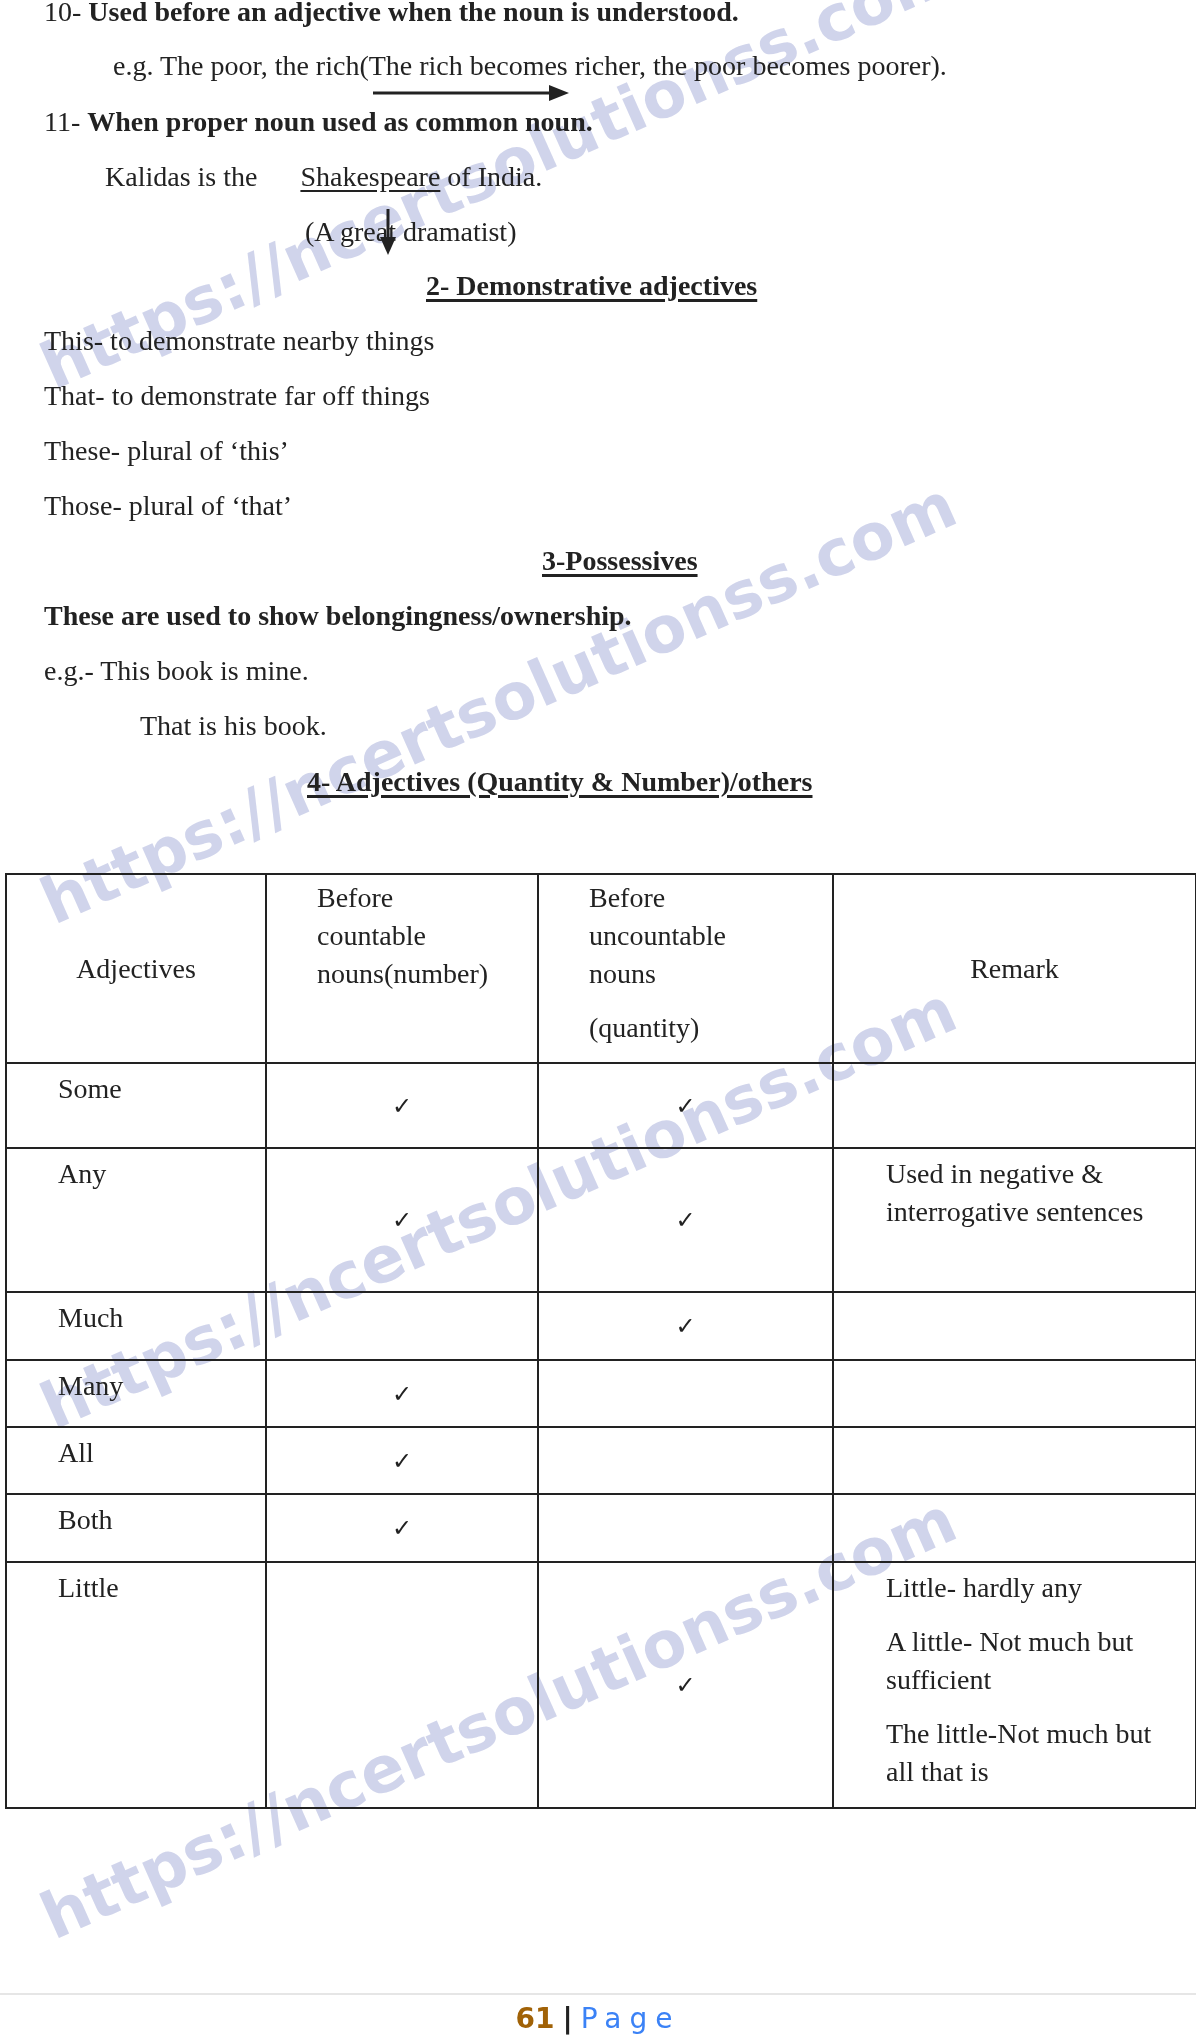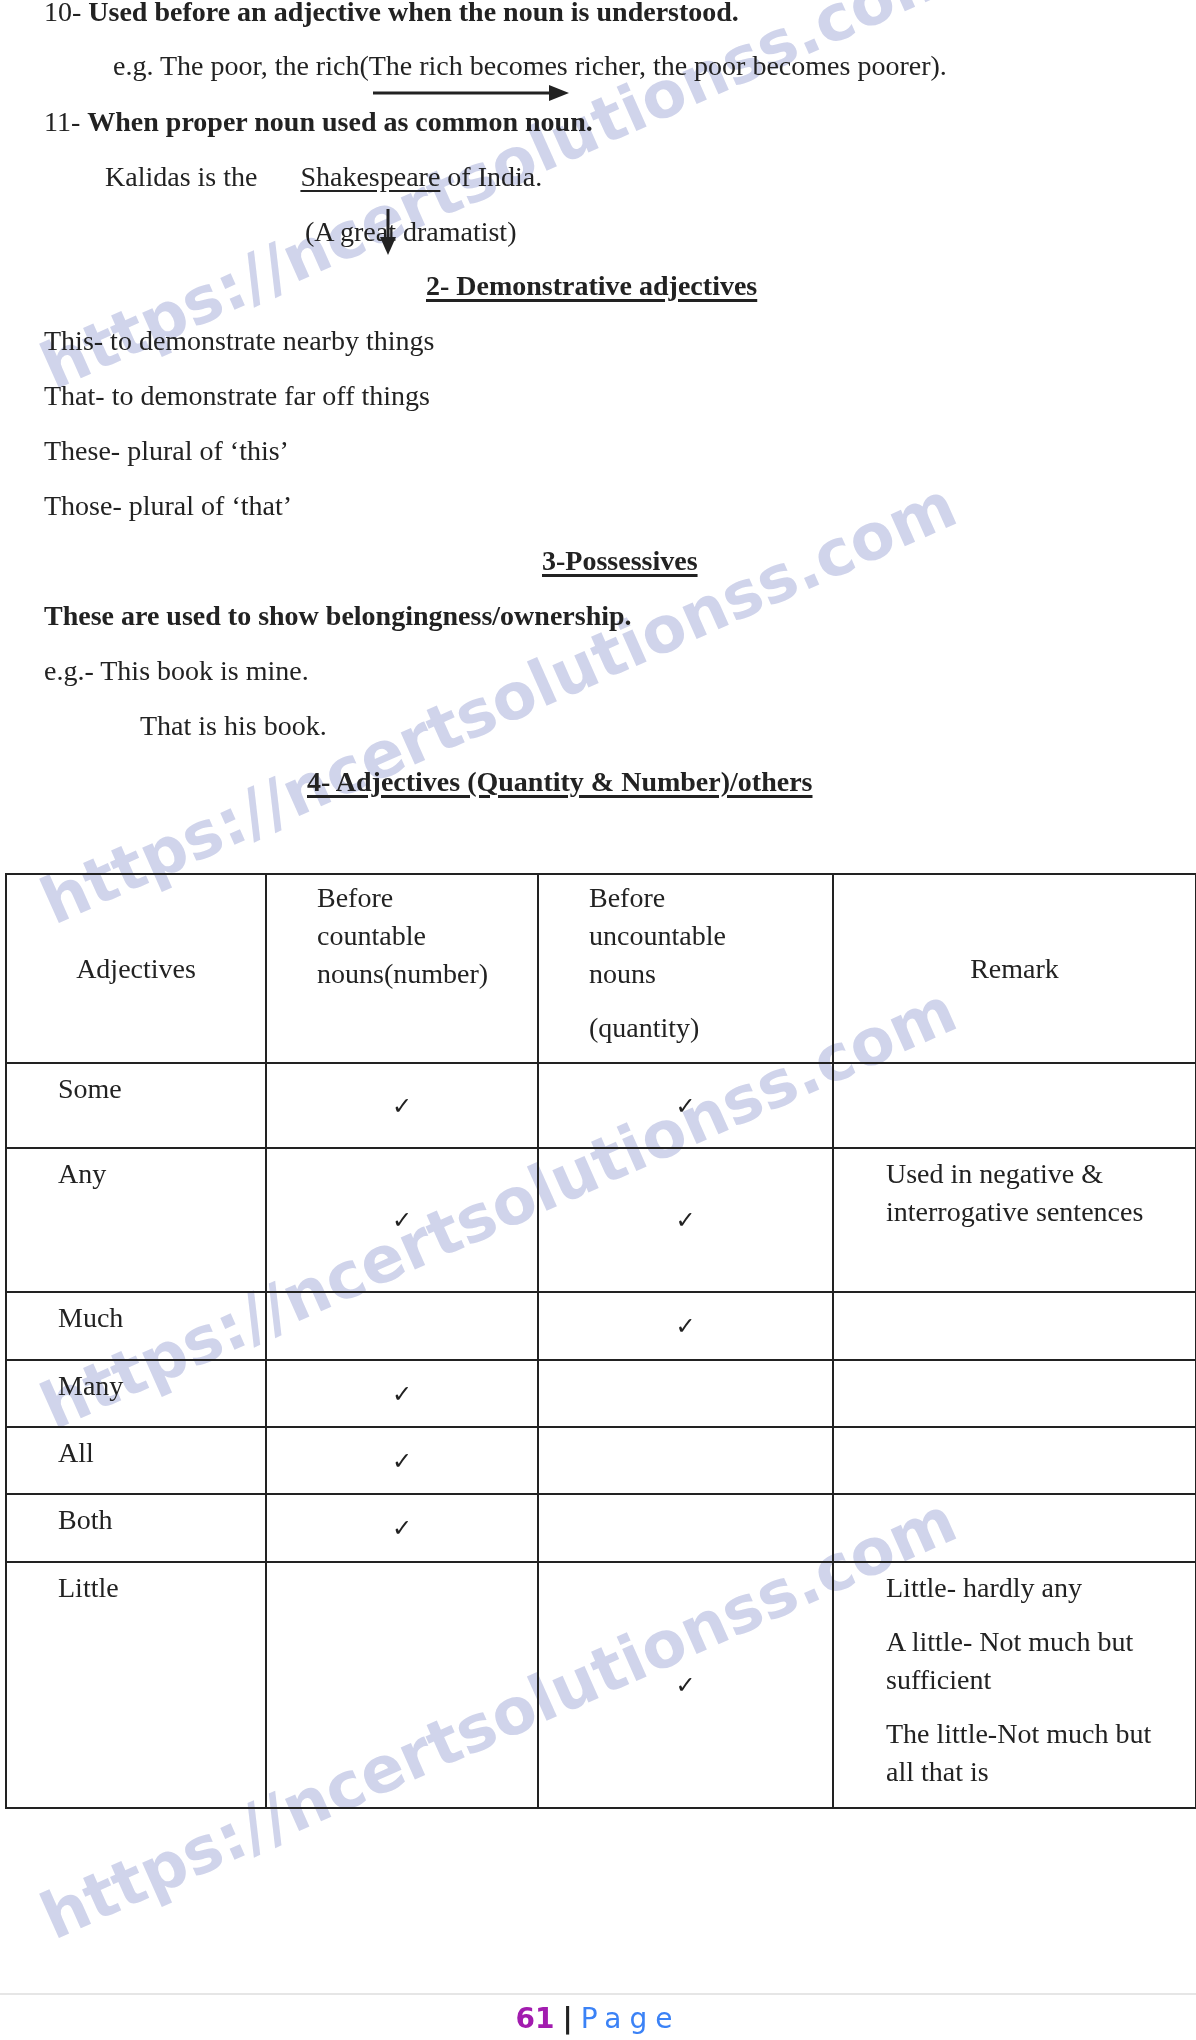--- a/index.html
+++ b/index.html
@@ -16,21 +16,21 @@
   td.rem { padding:6px 10px 0 52px; line-height:38px; }
   .rem p { margin:0 0 16px 0; }
   .hdr td { vertical-align:top; }
   .hdr .adjh { vertical-align:middle; text-align:center; padding:0; }
   .hdr .c { padding:4px 0 0 50px; line-height:38px; }
   .hdr .remh { vertical-align:middle; text-align:center; }
   .wm { position:absolute; font-family:"DejaVu Sans",sans-serif; font-weight:bold; color:rgba(150,160,210,0.45);
         font-size:64px; transform:rotate(-24deg); transform-origin:left bottom; white-space:nowrap; pointer-events:none; }
   .footer-rule { position:absolute; left:0; top:1993px; width:1196px; height:2px; background:#e6e6e6; }
   .footer { position:absolute; top:2002px; left:0; width:1196px; text-align:center; font-family:"DejaVu Sans",sans-serif; font-size:28px; }
-  .footer .num { font-weight:bold; color:#a21caf; }
+  .footer .num { font-weight:bold; color:#a16207; }
   .footer .sep { font-weight:bold; color:#222; margin:0 8px; }
   .footer .pg { color:#3b82f6; letter-spacing:8px; }
   svg.arrow { position:absolute; overflow:visible; }
 </style>
 </head>
 <body>
 
 <div class="wm" style="left:60px; top:330px;">https://ncertsolutionss.com</div>
 <div class="wm" style="left:60px; top:865px;">https://ncertsolutionss.com</div>
 <div class="wm" style="left:60px; top:1370px;">https://ncertsolutionss.com</div>

